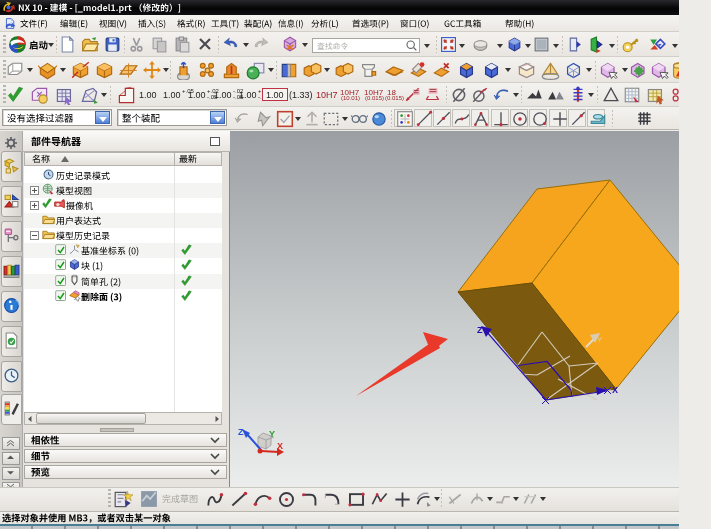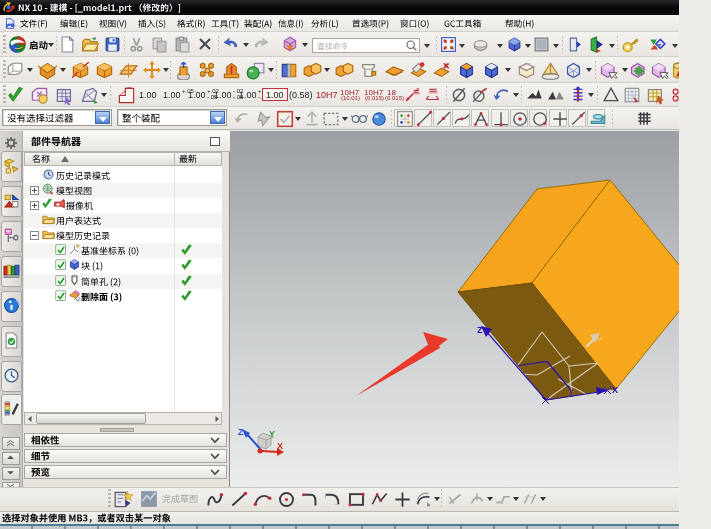--- a/index.html
+++ b/index.html
@@ -375,21 +375,21 @@
 <div class="abs" style="left:207px;top:88px;font-size:6px;color:#222">+.02</div>
 <div class="abs" style="left:207px;top:94px;font-size:6px;color:#222">-.05</div>
 <div class="abs" style="left:214px;top:90px;font-size:9px;color:#222">1.00</div>
 <div class="abs" style="left:233px;top:88px;font-size:6px;color:#222">-.02</div>
 <div class="abs" style="left:233px;top:94px;font-size:6px;color:#222">-.05</div>
 <div class="abs" style="left:239px;top:90px;font-size:9px;color:#222">1.00</div>
 <div class="abs" style="left:258px;top:88px;font-size:6px;color:#222">+.02</div>
 <div class="abs" style="left:258px;top:94px;font-size:6px;color:#222">-.02</div>
 <div class="abs" style="left:262px;top:88px;width:26px;height:13px;border:1px solid #c03040;background:#f6f4f0"></div>
 <div class="abs" style="left:266px;top:90px;font-size:9px;color:#222">1.00</div>
-<div class="abs" style="left:289px;top:90px;font-size:9px;color:#222">(0.58)</div>
+<div class="abs" style="left:289px;top:90px;font-size:9px;color:#222">(1.33)</div>
 <div class="abs" style="left:316px;top:90px;font-size:9px;color:#a02028">10H7</div>
 <div class="abs" style="left:340px;top:88px;font-size:8px;color:#a02028">10H7</div>
 <div class="abs" style="left:341px;top:95px;font-size:6px;color:#a02028">(10.01)</div>
 <div class="abs" style="left:364px;top:88px;font-size:8px;color:#a02028">10H7</div>
 <div class="abs" style="left:365px;top:95px;font-size:6px;color:#a02028">(0.015)</div>
 <div class="abs" style="left:387px;top:88px;font-size:8px;color:#a02028">18</div>
 <div class="abs" style="left:385px;top:95px;font-size:6px;color:#a02028">(0.015)</div>
 <svg class="i" style="left:404px;top:86px" width="18" height="18" viewBox="0 0 16 16">
       <path d="M2 13L13 2" stroke="#c03040" stroke-width="1.3"></path>
       <path d="M2 13l3-1-2-2z" fill="#c03040"></path>

